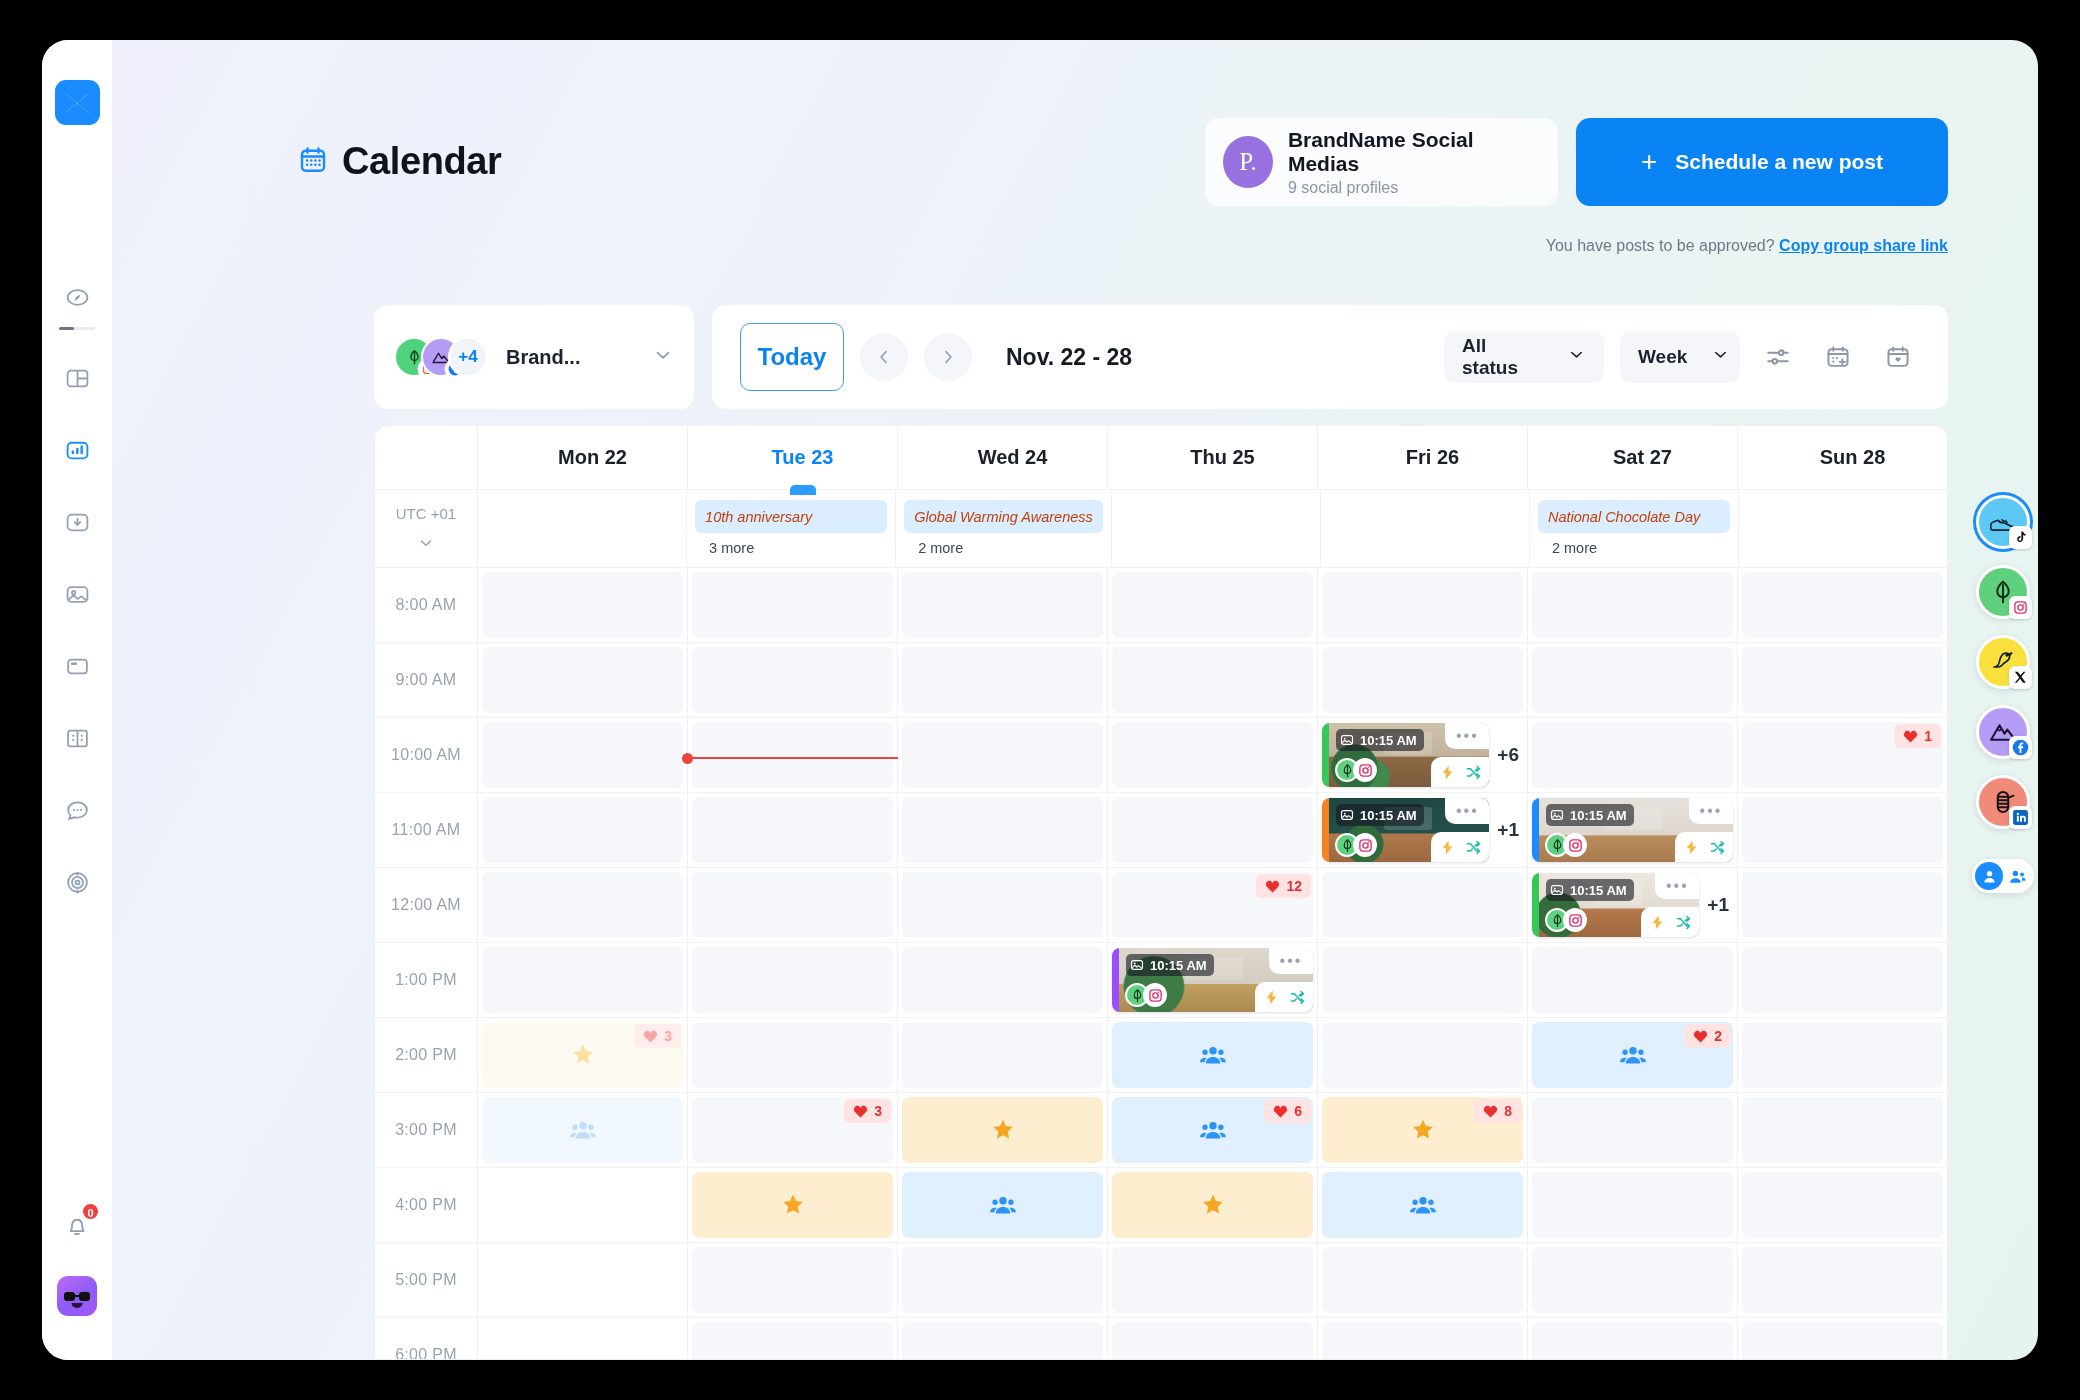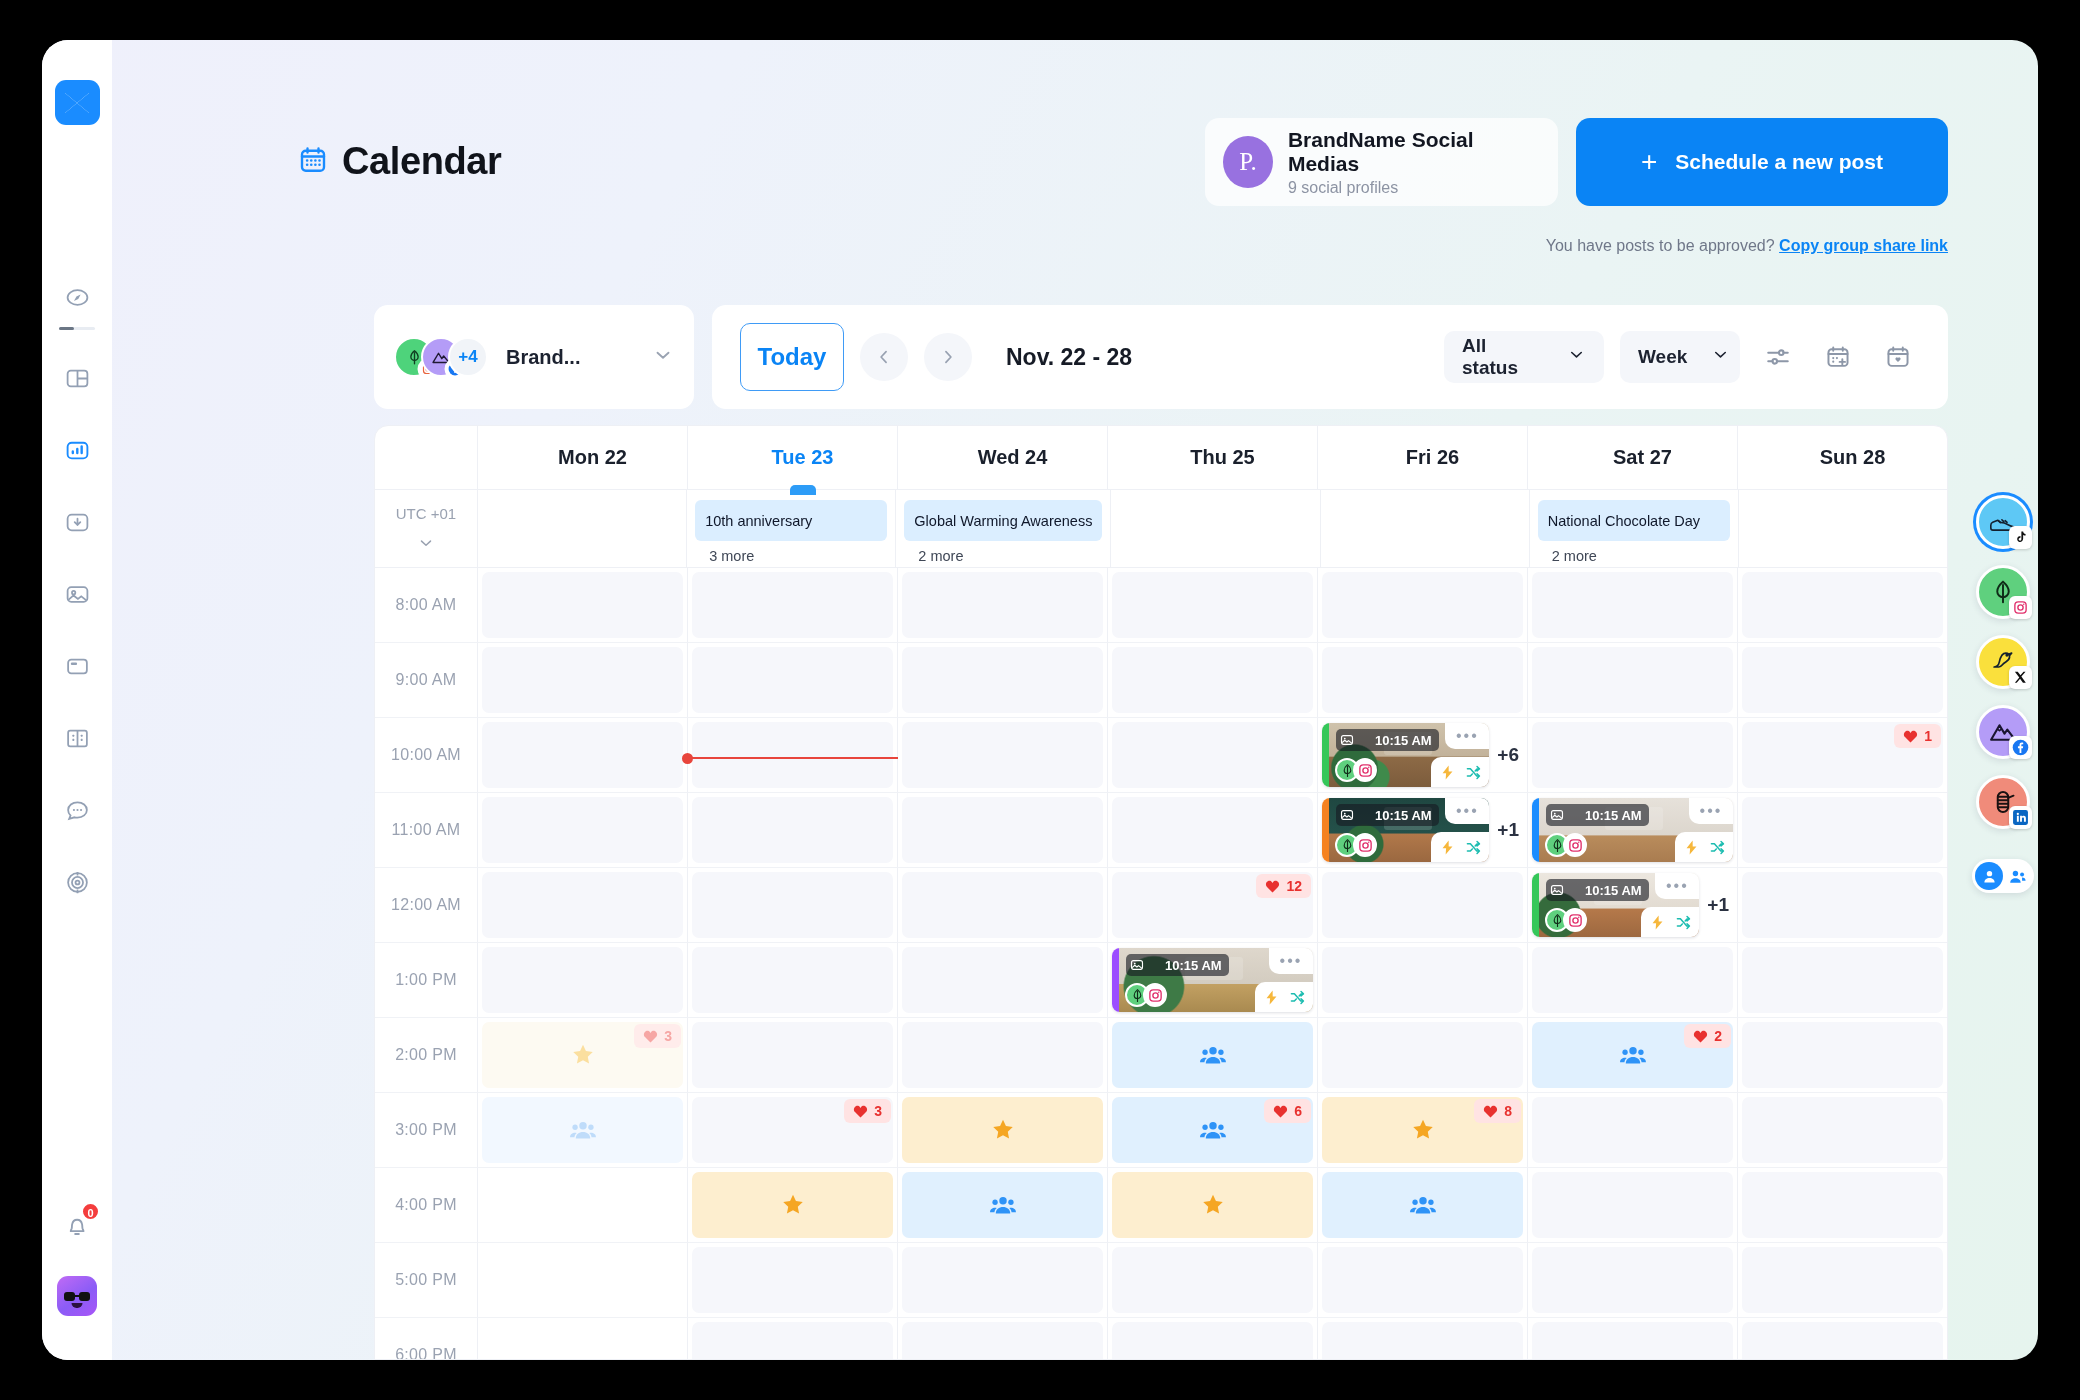--- a/index.html
+++ b/index.html
@@ -209,24 +209,24 @@
     position: absolute; bottom: -6px; left: 50%; transform: translateX(-50%);
     width: 26px; height: 10px; border-radius: 5px 5px 0 0; background: #2d9cf7;
   }
 
   #cal-allday { height: 78px; border-bottom: 1px solid #eef0f5; }
   #cal-allday .gutter {
     display: flex; flex-direction: column; align-items: center; justify-content: center;
     gap: 12px; font-size: 15px; color: #9aa2b1;
   }
   .event-chip {
-    margin: 10px 8px 0 8px; height: 41px; border-radius: 6px;
-    background: #dbeeff; color: #0f172a;
+    margin: 10px 8px 0 8px; height: 33px; border-radius: 6px;
+    background: #dbeeff; color: #c2410c;
     font-size: 14.5px; display: flex; align-items: center; padding: 0 10px;
-    white-space: nowrap; overflow: hidden; text-overflow: ellipsis;
+    white-space: nowrap; overflow: hidden; text-overflow: ellipsis; font-style: italic;
   }
   .more-link { margin: 7px 10px 0 22px; font-size: 14.5px; color: #3f4756; }
 
   .hour-row { height: 75px; border-bottom: 1px solid #f0f2f6; }
   .hour-row .gutter {
     display: flex; align-items: center; justify-content: center;
     font-size: 16px; color: #9aa2b1; letter-spacing: .3px;
   }
   .hour-row .daycol { position: relative; padding: 4px; }
 
@@ -263,21 +263,21 @@
     border-radius: 8px; overflow: hidden; display: flex;
     box-shadow: 0 1px 3px rgba(20,30,60,.14);
     background: #fff;
   }
   .post-accent { width: 7px; flex: 0 0 7px; }
   .post-body { flex: 1 1 auto; position: relative; overflow: hidden; }
   .post-time {
     position: absolute; left: 7px; top: 6px; z-index: 3;
     height: 22px; padding: 0 7px 0 4px; border-radius: 5px;
     background: rgba(22,26,34,.62); color: #fff;
-    display: flex; align-items: center; gap: 21px;
+    display: flex; align-items: center; gap: 6px;
     font-size: 13px; font-weight: 600;
   }
   .post-dots {
     position: absolute; right: 0; top: 0; z-index: 3;
     width: 44px; height: 26px; background: #fff;
     border-bottom-left-radius: 10px;
     display: flex; align-items: center; justify-content: center;
     color: #9aa3b2; letter-spacing: 2px; font-size: 16px; line-height: 1;
   }
   .post-nets {

